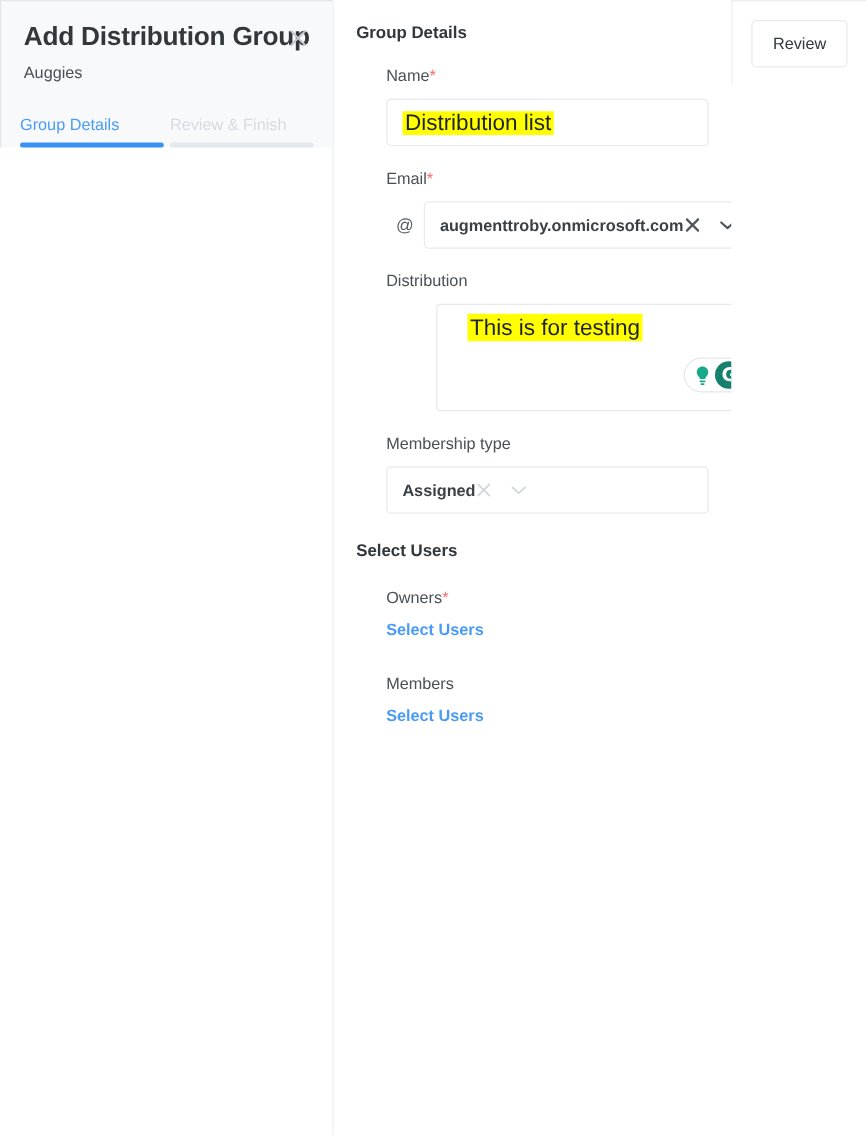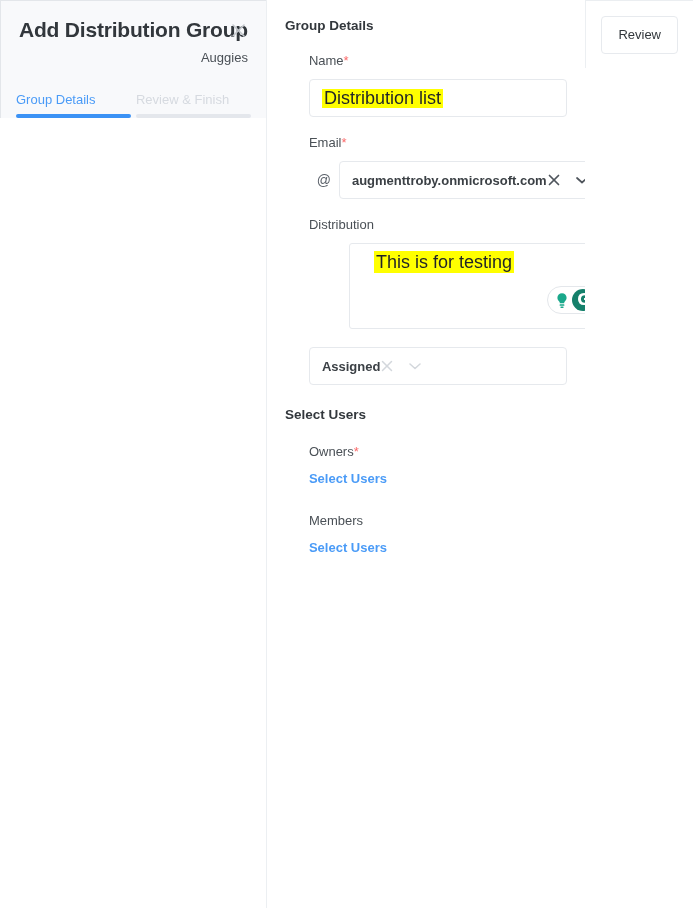--- a/index.html
+++ b/index.html
@@ -37,21 +37,20 @@
     color: #32373c;
     letter-spacing: -0.2px;
     margin: 0 0 6px 0;
     line-height: 26px;
   }
   .modal-subtitle {
     font-size: 13px;
     color: #4a5056;
     line-height: 18px;
     margin-bottom: 11px;
-    text-align: right;
   }
   .close-icon {
     position: absolute;
     top: 16px;
     right: 14px;
     width: 26px;
     height: 26px;
     display: flex;
     align-items: center;
     justify-content: center;
@@ -331,20 +330,21 @@
         <span class="resize-handle">
           <svg width="11" height="11" viewBox="0 0 11 11" fill="none" stroke="currentColor" stroke-width="1" stroke-linecap="round">
             <line x1="10" y1="3" x2="3" y2="10"></line>
               <line x1="10" y1="7" x2="7" y2="10"></line>
           </svg>
         </span>
       </div>
     </div>
 
     <div class="field" style="margin-bottom:22px;">
+      <span class="field-label">Membership type</span>
       <div class="input-box email-domain">
         <span class="domain-text">Assigned</span>
         <span class="ctrl-group">
           <span class="x-btn light-ctrl">
             <svg width="12" height="12" viewBox="0 0 12 12" fill="none" stroke="currentColor" stroke-width="1.5" stroke-linecap="round">
               <line x1="1.5" y1="1.5" x2="10.5" y2="10.5"></line>
                 <line x1="10.5" y1="1.5" x2="1.5" y2="10.5"></line>
             </svg>
           </span>
           <span class="chev-btn light-ctrl">

